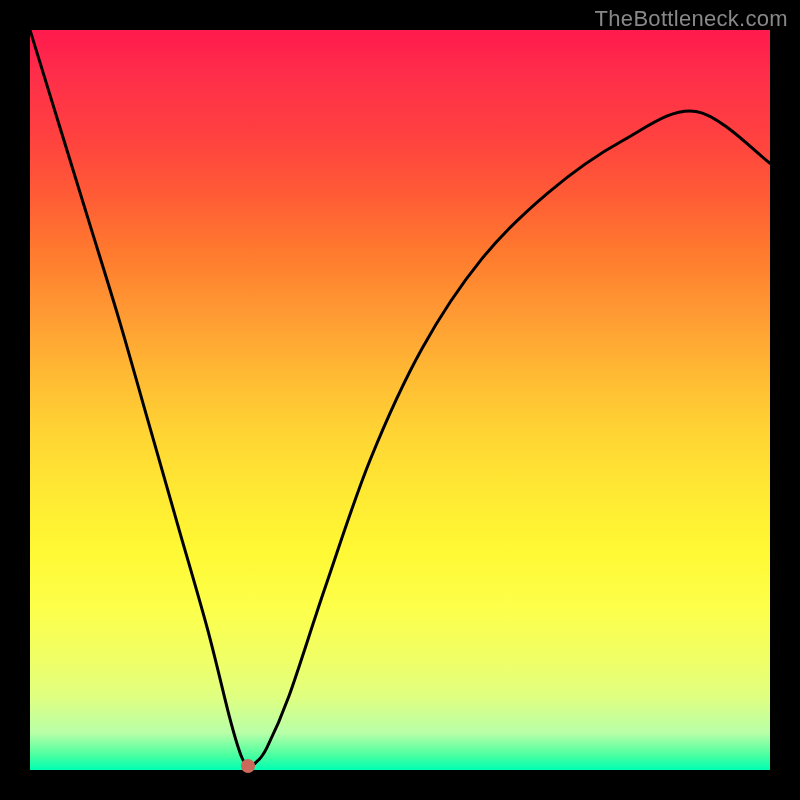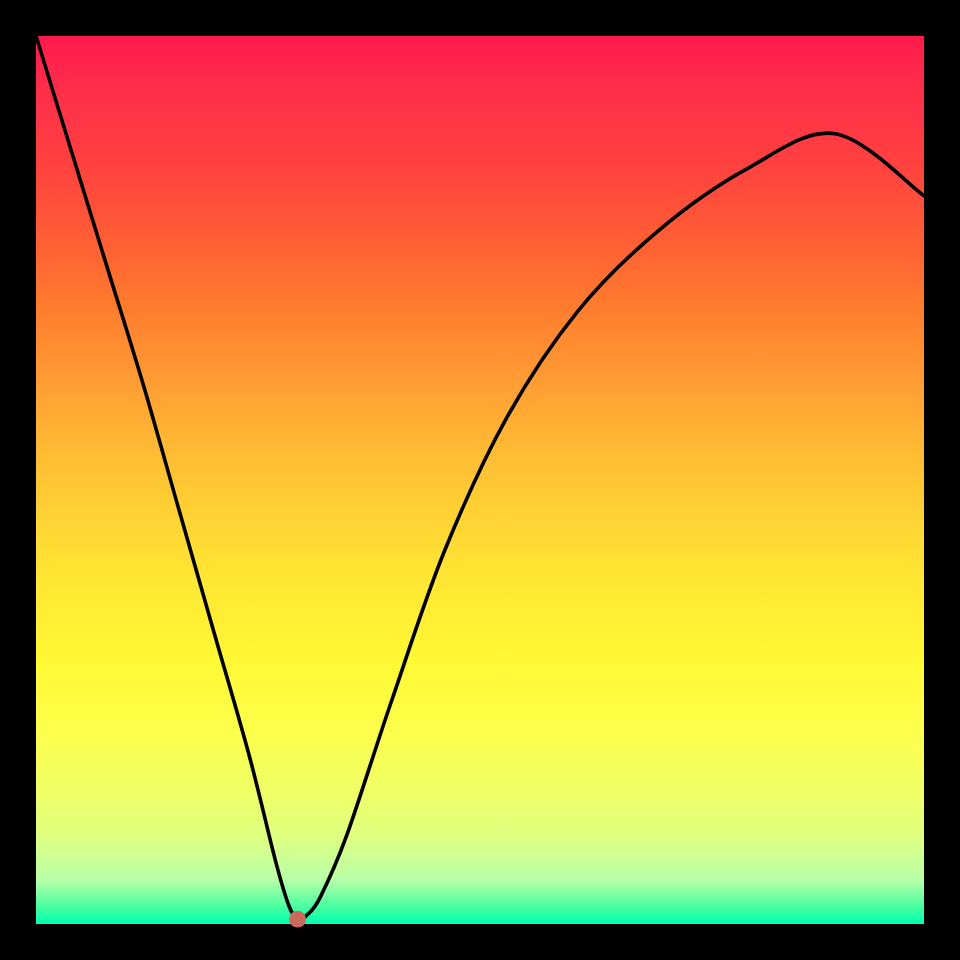--- a/index.html
+++ b/index.html
@@ -57,19 +57,20 @@
     height: 14px;
     border-radius: 50%;
     background: #c96a5b;
     transform: translate(-50%, -50%);
   }
 </style>
 </head>
 <body>
 
 <div class="chart-container">
+  <div class="watermark">TheBottleneck.com</div>
   <div class="plot-area">
     <svg class="curve" viewBox="0 0 740 740" preserveAspectRatio="none">
       <path id="curve-path" fill="none" stroke="#000" stroke-width="3" stroke-linecap="round" stroke-linejoin="round" d="M 0 0 C 4.933333333333334 16.033333333333342, 19.733333333333334 64.13333333333338, 29.6 96.20000000000005 C 39.46666666666667 128.2666666666667, 49.333333333333336 160.33333333333331, 59.2 192.39999999999998 C 69.06666666666666 224.46666666666664, 78.93333333333334 255.3, 88.8 288.6 C 98.66666666666666 321.90000000000003, 108.53333333333333 357.66666666666674, 118.4 392.20000000000005 C 128.26666666666668 426.73333333333335, 138.13333333333333 461.26666666666665, 148 495.79999999999995 C 157.86666666666667 530.3333333333333, 168.96666666666667 567.3333333333333, 177.6 599.4 C 186.23333333333332 631.4666666666667, 194.25 667.2333333333333, 199.8 688.2 C 205.35000000000002 709.1666666666667, 207.81666666666666 717.1833333333334, 210.89999999999998 725.2 C 213.9833333333333 733.2166666666667, 215.83333333333331 735.0666666666666, 218.29999999999998 736.3 C 220.76666666666665 737.5333333333333, 222.61666666666665 735.6833333333334, 225.7 732.6 C 228.78333333333333 729.5166666666667, 231.25 728.9, 236.8 717.8 C 242.35000000000002 706.6999999999999, 249.13333333333333 693.1333333333333, 259 666 C 268.8666666666667 638.8666666666667, 282.43333333333334 594.4666666666667, 296 555 C 309.56666666666666 515.5333333333333, 324.3666666666667 468.66666666666663, 340.40000000000003 429.2 C 356.4333333333334 389.73333333333335, 373.70000000000005 351.50000000000006, 392.20000000000005 318.20000000000005 C 410.70000000000005 284.90000000000003, 430.43333333333334 255.30000000000004, 451.4 229.40000000000003 C 472.3666666666666 203.50000000000003, 494.56666666666666 182.5333333333333, 518 162.79999999999995 C 541.4333333333334 143.0666666666666, 567.3333333333334 124.56666666666666, 592 111 C 616.6666666666666 97.43333333333334, 641.3333333333334 77.69999999999997, 666 81.39999999999998 C 690.6666666666666 85.09999999999998, 727.6666666666666 124.5666666666667, 740 133.20000000000005"></path>
     </svg>
     <div class="marker" id="marker" style="left: 218.3px; top: 736.3px; background: rgb(201, 106, 91);"></div>
   </div>
 </div>
 
 </body></html>

